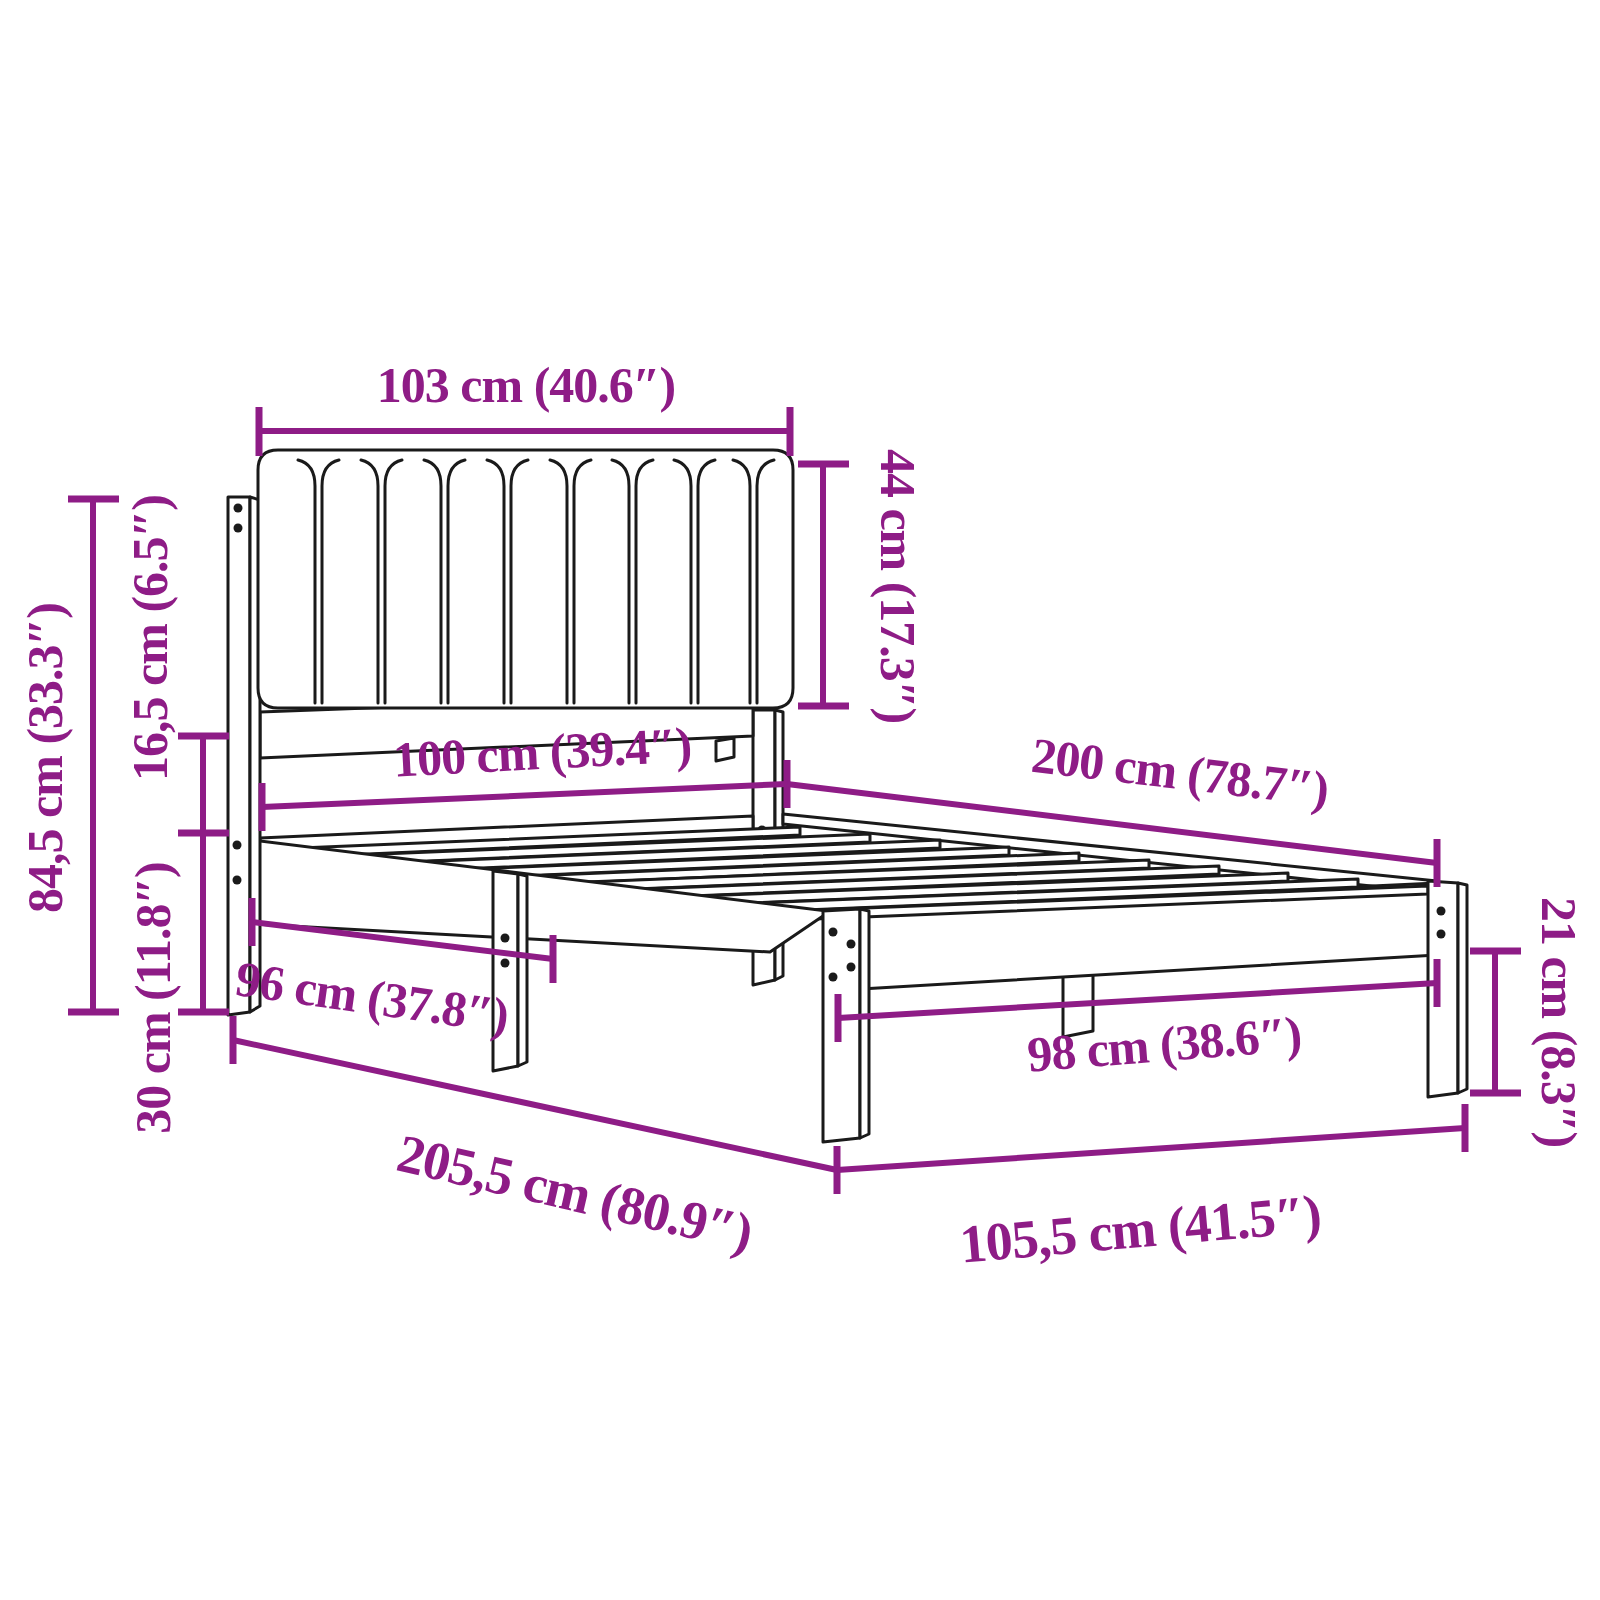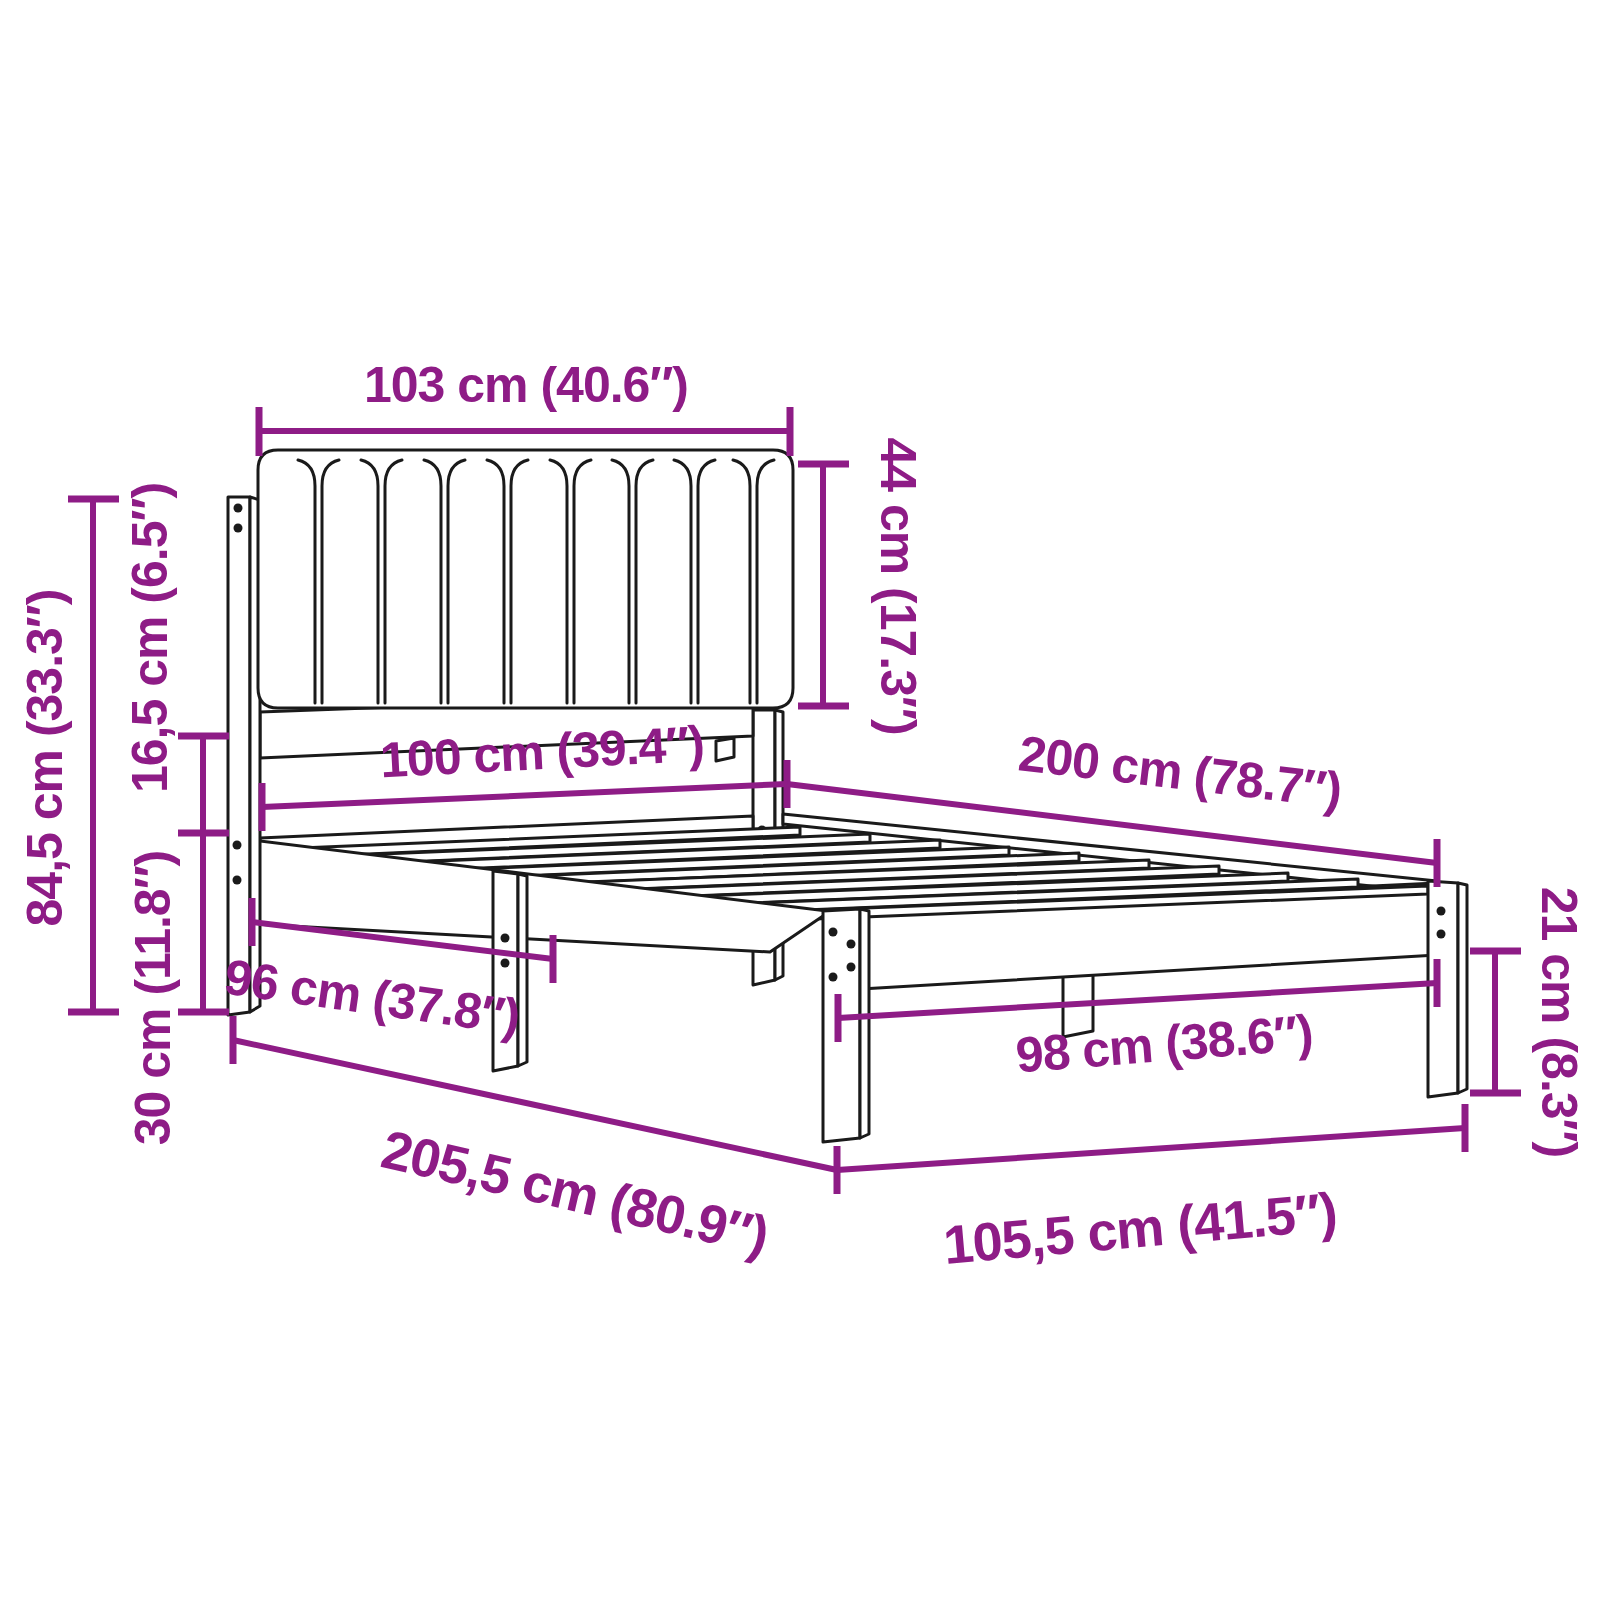--- a/index.html
+++ b/index.html
@@ -3,21 +3,21 @@
 <meta charset="utf-8">
 <style>
   :root{
     --accent:#8E1C86;
     --line:#1A1A1A;
     --bg:#FFFFFF;
   }
   html,body{margin:0;padding:0;background:var(--bg);}
   .stage{
     width:1600px;height:1600px;position:relative;background:var(--bg);
-    font-family:Liberation Sans, sans-serif;
+    font-family:Liberation Serif, serif;
   }
   svg{position:absolute;left:0;top:0;}
   .art{stroke:var(--line);stroke-width:3;fill:none;stroke-linejoin:round;stroke-linecap:round;}
   .artf{stroke:var(--line);stroke-width:3;fill:#ffffff;stroke-linejoin:round;}
   .hole{fill:var(--line);stroke:none;}
   .dline{stroke:var(--accent);stroke-width:6;fill:none;stroke-linecap:butt;}
   .dtick{stroke:var(--accent);stroke-width:7;fill:none;stroke-linecap:butt;}
   .dim{
     font-weight:700;font-size:50px;fill:var(--accent);
     letter-spacing:-1px;text-anchor:middle;

